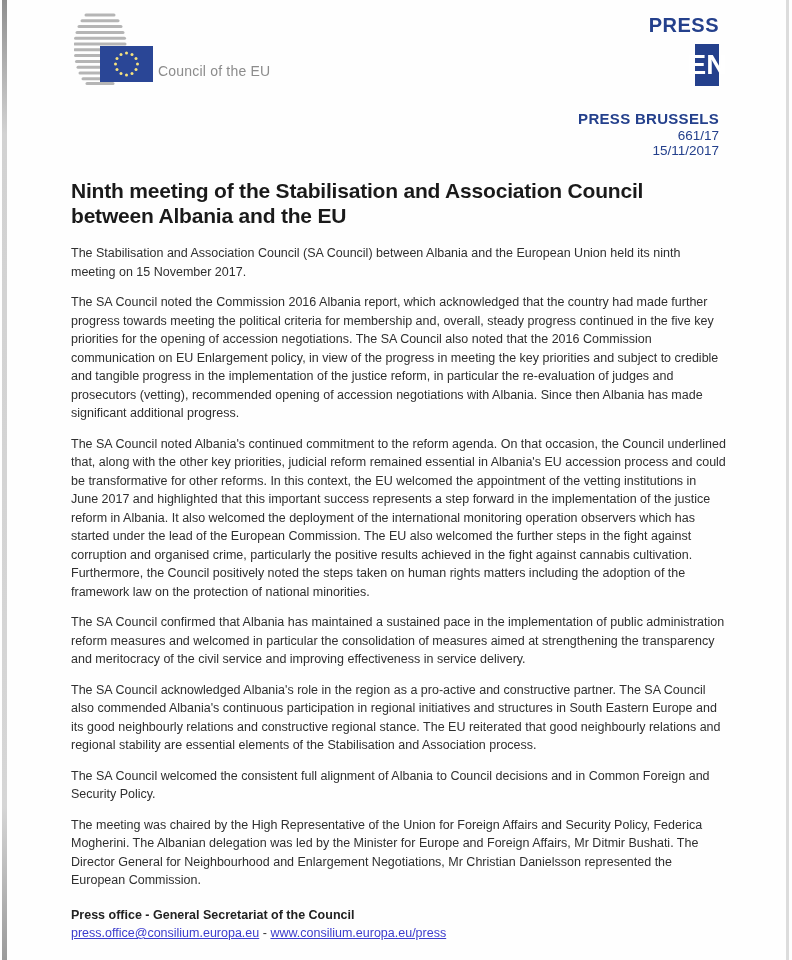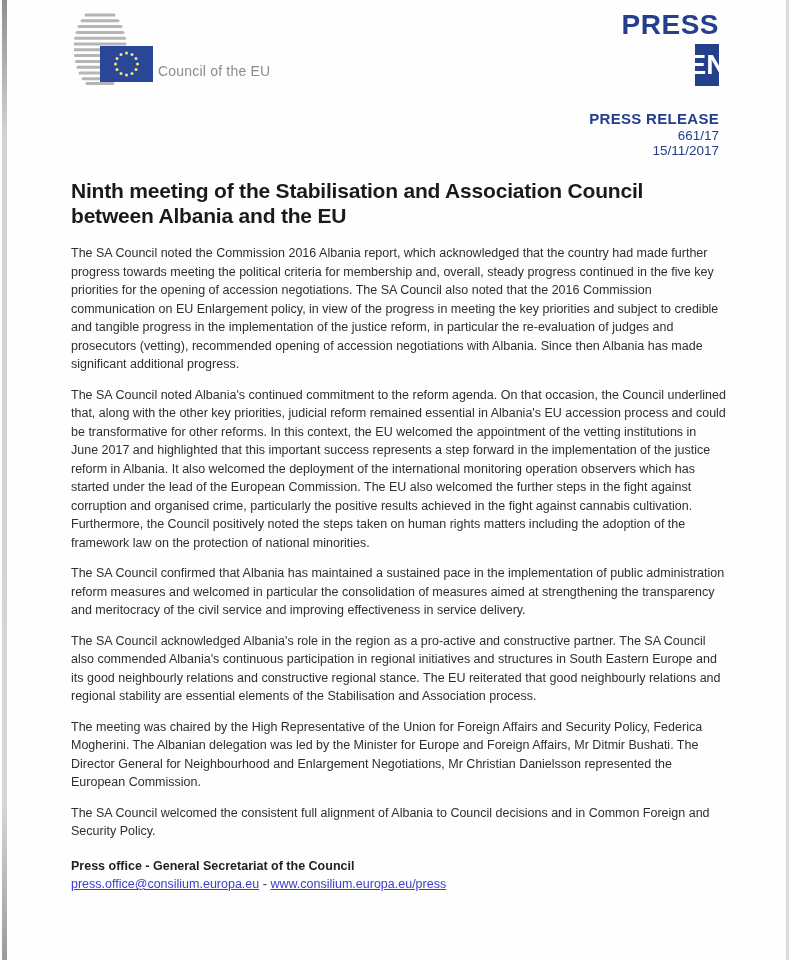--- a/index.html
+++ b/index.html
@@ -37,21 +37,21 @@
   .header{position:relative;height:163px;}
   .logo{position:absolute;left:74px;top:13px;width:92px;height:72px;}
   .logo svg line{stroke:var(--logo-gray);stroke-width:3;stroke-linecap:round;}
   .logo-label{
     position:absolute;left:158px;top:63px;
     font-size:14px;font-weight:normal;color:var(--label-gray);
     letter-spacing:0.2px;
   }
   .press-word{
     position:absolute;top:10px;right:73px;
-    font-size:28px;font-weight:bold;color:var(--navy);
+    font-size:20px;font-weight:bold;color:var(--navy);
     letter-spacing:0.5px;line-height:30px;
   }
   .en-box{
     position:absolute;top:44px;right:73px;
     width:24px;height:42px;background:var(--navy);
     color:#ffffff;font-size:28px;font-weight:bold;
     display:flex;align-items:center;justify-content:center;
   }
   .release-meta{
     position:absolute;top:110px;right:73px;
@@ -120,35 +120,36 @@
           </g>
         </g>
       </svg>
     </div>
     <div class="logo-label">Council of the EU</div>
 
     <div class="press-word">PRESS</div>
     <div class="en-box">EN</div>
 
     <div class="release-meta">
-      <div class="release-label">PRESS RELEASE</div>
+      <div class="release-label">PRESS BRUSSELS</div>
       <div class="release-number">661/17</div>
       <div class="release-date">15/11/2017</div>
     </div>
   </header>
 
   <main class="content">
     <h1 class="title">Ninth meeting of the Stabilisation and Association Council between Albania and the EU</h1>
 
+    <p>The Stabilisation and Association Council (SA Council) between Albania and the European Union held its ninth meeting on 15 November 2017.</p>
     <p>The SA Council noted the Commission 2016 Albania report, which acknowledged that the country had made further progress towards meeting the political criteria for membership and, overall, steady progress continued in the five key priorities for the opening of accession negotiations. The SA Council also noted that the 2016 Commission communication on EU Enlargement policy, in view of the progress in meeting the key priorities and subject to credible and tangible progress in the implementation of the justice reform, in particular the re-evaluation of judges and prosecutors (vetting), recommended opening of accession negotiations with Albania. Since then Albania has made significant additional progress.</p>
     <p>The SA Council noted Albania's continued commitment to the reform agenda. On that occasion, the Council underlined that, along with the other key priorities, judicial reform remained essential in Albania's EU accession process and could be transformative for other reforms. In this context, the EU welcomed the appointment of the vetting institutions in June 2017 and highlighted that this important success represents a step forward in the implementation of the justice reform in Albania. It also welcomed the deployment of the international monitoring operation observers which has started under the lead of the European Commission. The EU also welcomed the further steps in the fight against corruption and organised crime, particularly the positive results achieved in the fight against cannabis cultivation. Furthermore, the Council positively noted the steps taken on human rights matters including the adoption of the framework law on the protection of national minorities.</p>
     <p>The SA Council confirmed that Albania has maintained a sustained pace in the implementation of public administration reform measures and welcomed in particular the consolidation of measures aimed at strengthening the transparency and meritocracy of the civil service and improving effectiveness in service delivery.</p>
     <p>The SA Council acknowledged Albania's role in the region as a pro-active and constructive partner. The SA Council also commended Albania's continuous participation in regional initiatives and structures in South Eastern Europe and its good neighbourly relations and constructive regional stance. The EU reiterated that good neighbourly relations and regional stability are essential elements of the Stabilisation and Association process.</p>
+    <p>The SA Council welcomed the consistent full alignment of Albania to Council decisions and in Common Foreign and Security Policy.</p>
     <p>The meeting was chaired by the High Representative of the Union for Foreign Affairs and Security Policy, Federica Mogherini. The Albanian delegation was led by the Minister for Europe and Foreign Affairs, Mr Ditmir Bushati. The Director General for Neighbourhood and Enlargement Negotiations, Mr Christian Danielsson represented the European Commission.</p>
-    <p>The SA Council welcomed the consistent full alignment of Albania to Council decisions and in Common Foreign and Security Policy.</p>
 
     <div class="footer">
       <div class="office">Press office - General Secretariat of the Council</div>
       <div class="links">
         <a href="#">press.office@consilium.europa.eu</a>
         <span class="sep">-</span>
         <a href="#">www.consilium.europa.eu/press</a>
       </div>
     </div>
   </main>

